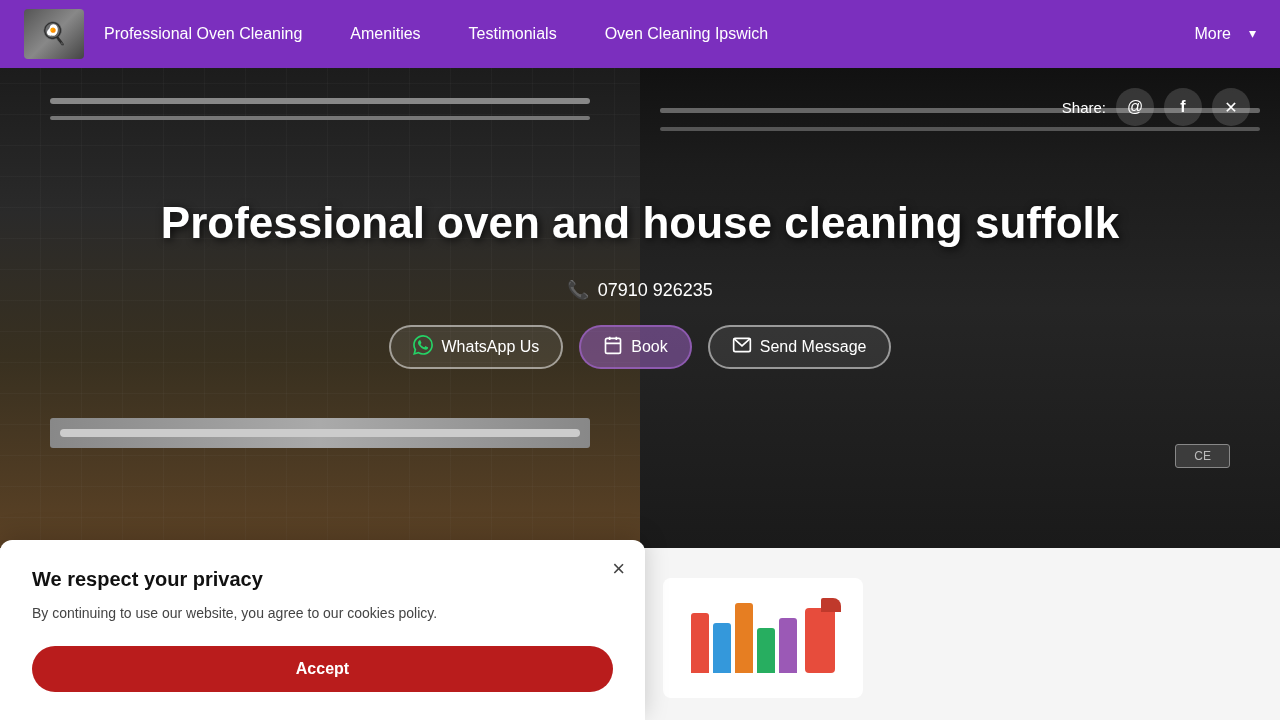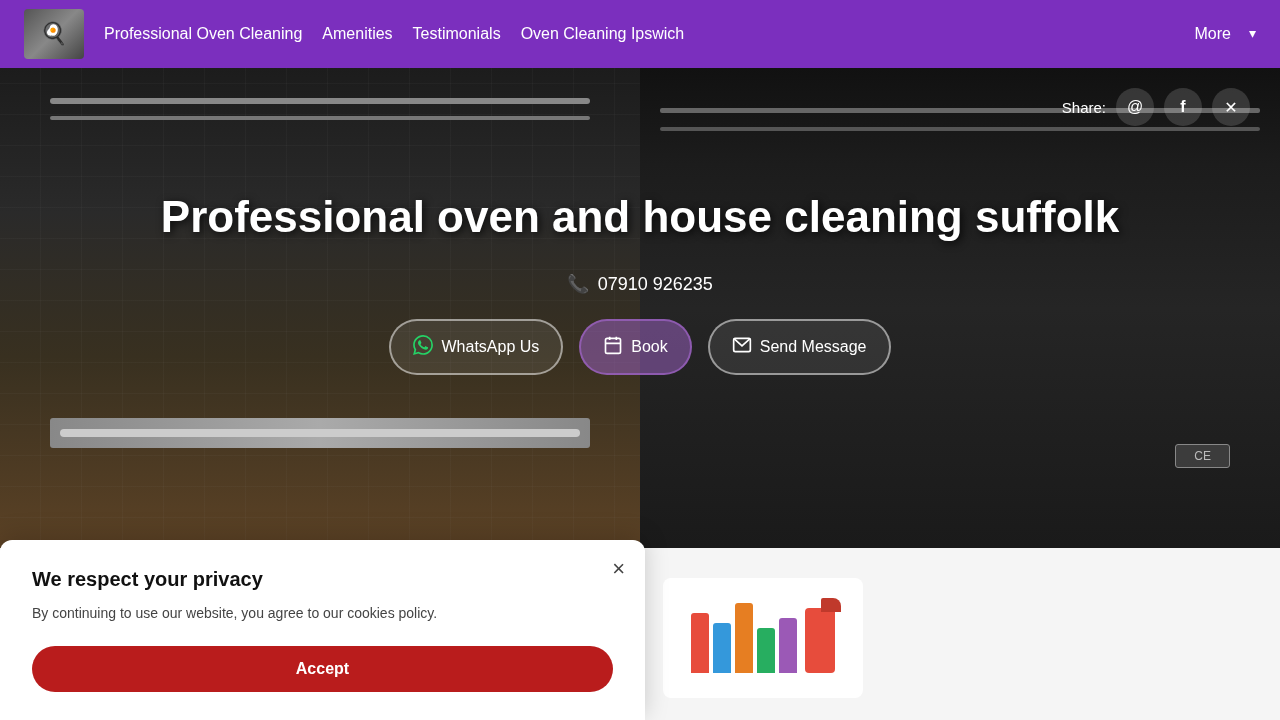--- a/index.html
+++ b/index.html
@@ -31,21 +31,21 @@
       height: 100%;
       background: linear-gradient(135deg, #555 0%, #888 50%, #444 100%);
       display: flex;
       align-items: center;
       justify-content: center;
       font-size: 22px;
     }
     .navbar-links {
       display: flex;
       align-items: center;
-      gap: 20px;
+      gap: 48px;
       flex: 1;
     }
     .navbar-link {
       color: #fff;
       text-decoration: none;
       font-size: 16px;
       font-weight: 500;
       white-space: nowrap;
     }
     .navbar-more {
@@ -199,21 +199,21 @@
     }
     .hero-buttons {
       display: flex;
       gap: 16px;
       align-items: center;
     }
     .hero-btn {
       display: flex;
       align-items: center;
       gap: 8px;
-      padding: 14px 22px;
+      padding: 8px 22px;
       border-radius: 30px;
       font-size: 16px;
       font-weight: 500;
       cursor: pointer;
       border: 2px solid rgba(255,255,255,0.5);
       background: rgba(255,255,255,0.08);
       color: #fff;
       text-decoration: none;
     }
     .hero-btn-book {

